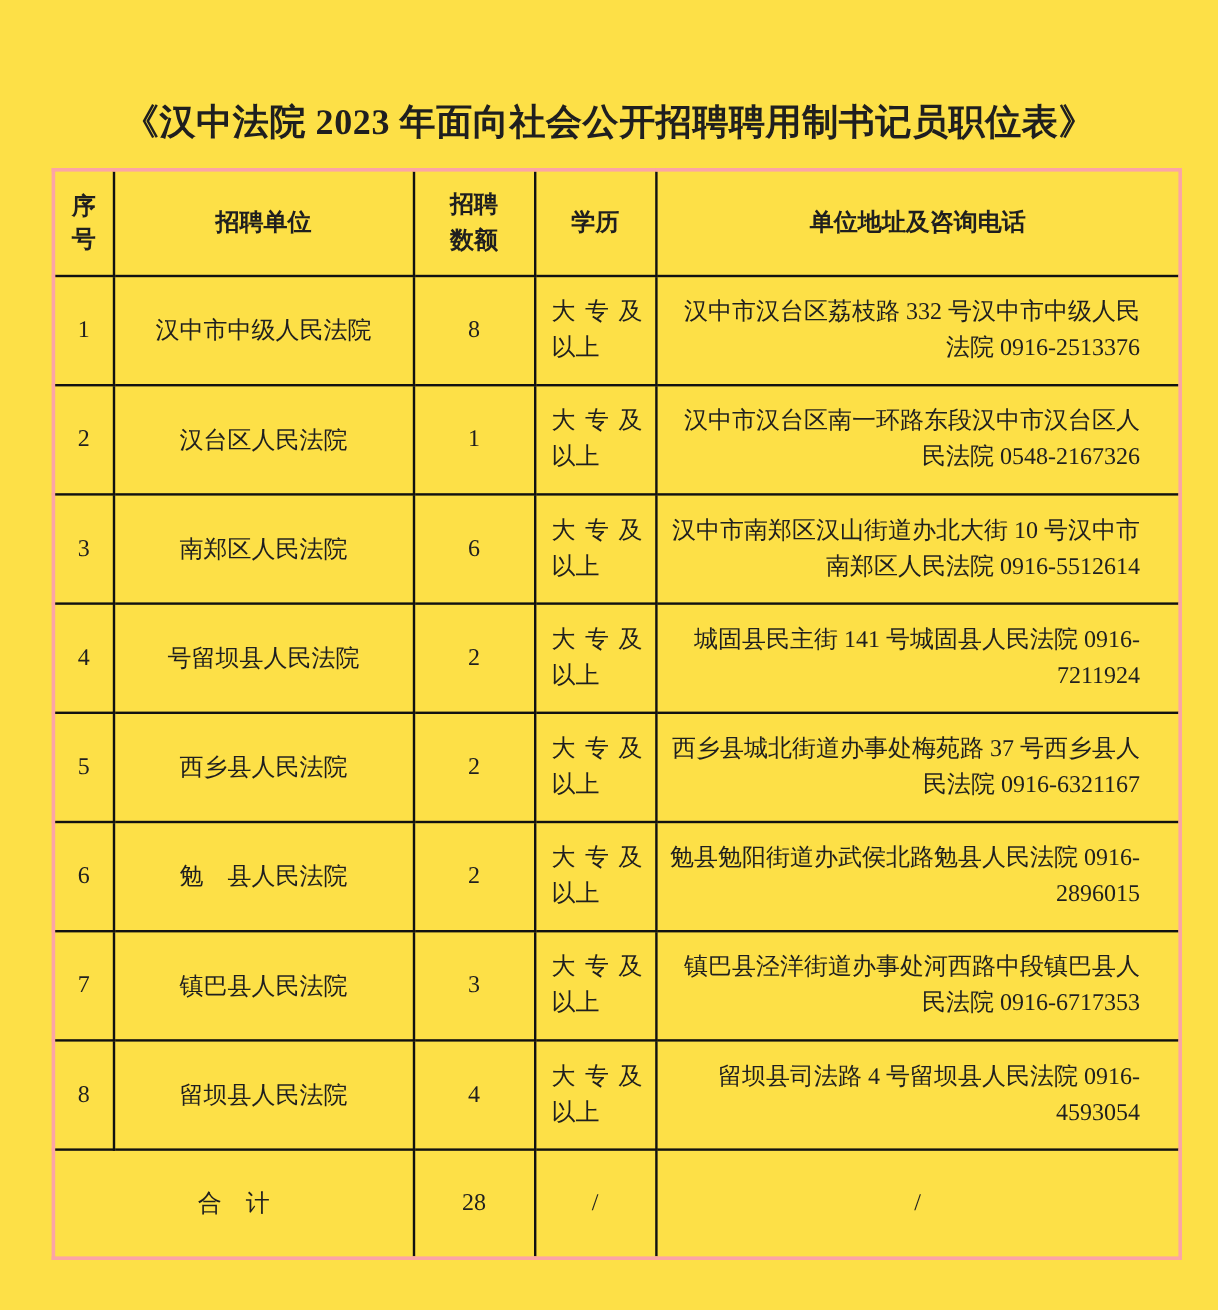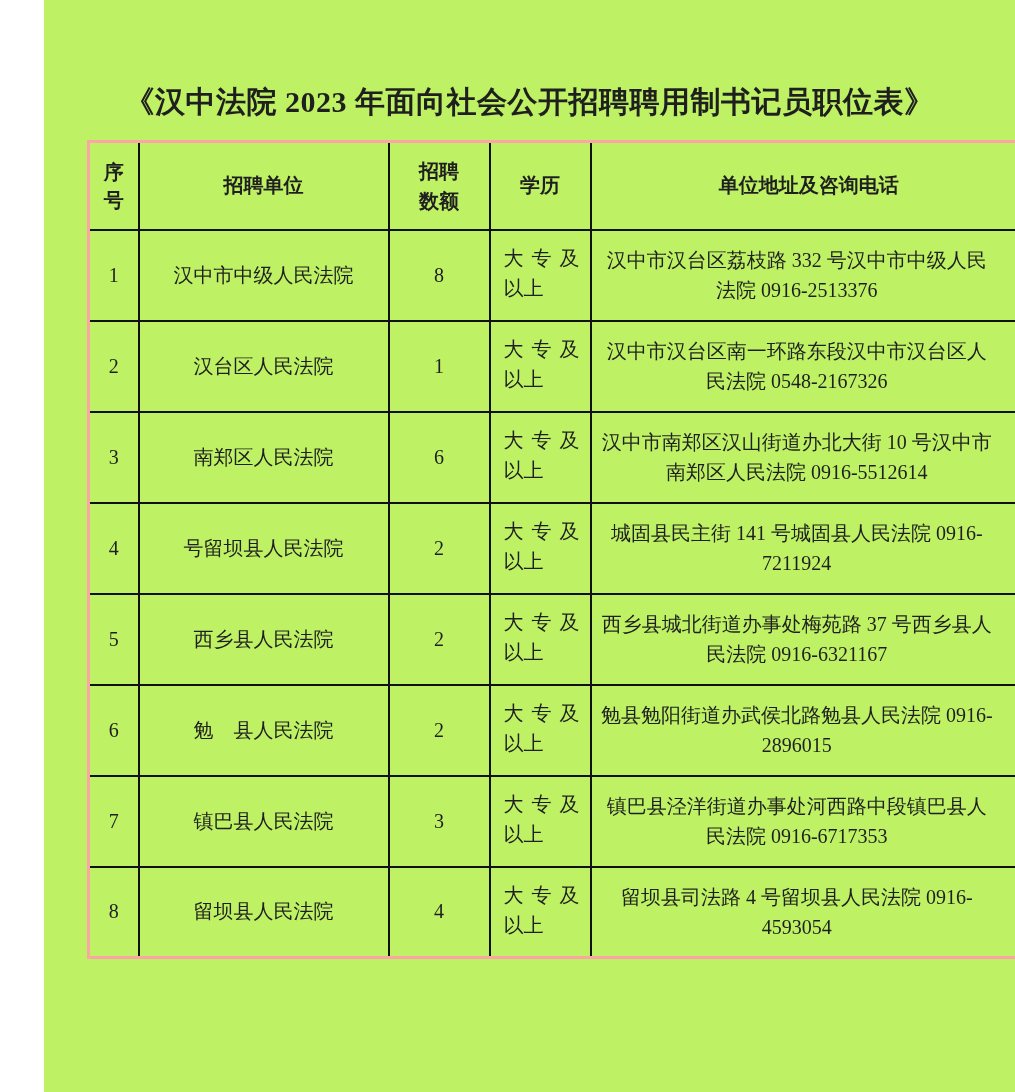--- a/index.html
+++ b/index.html
@@ -4,21 +4,21 @@
 <style>
   * { margin: 0; padding: 0; box-sizing: border-box; }
   html, body { background: #ffffff; }
   body {
     width: 1015px; height: 1092px;
     font-family: "Liberation Serif", "DejaVu Serif", serif;
     color: #1f1f1f;
     position: relative;
     overflow: hidden;
   }
-  .page { position: absolute; inset: 0; background: #bef264; margin-left: 44px; }
+  .page { position: absolute; inset: 0; background: #fde047; }
   .doc-title {
     position: absolute;
     top: 82px; left: 0; width: 100%;
     text-align: center;
     font-size: 30px;
     font-weight: bold;
     letter-spacing: 0.5px;
     white-space: nowrap;
   }
   table.jobs {
@@ -36,26 +36,26 @@
   }
   .jobs thead tr { height: 88px; }
   .jobs tbody tr { height: 91px; }
   .jobs th { font-weight: bold; text-align: center; }
   .c { text-align: center; }
   
   .wrap-narrow { margin: 0 auto; line-height: 28px; text-align: center; }
   .w-1 { width: 1.2em; }
   .w-2 { width: 2.6em; line-height: 30px; }
   .addr {
-    text-align: center;
+    text-align: right;
     line-height: 30px;
     padding: 6px 32px 6px 8px;
     white-space: pre-wrap;
   }
-  .edu-cell { padding-left: 13px; font-family: Liberation Mono, monospace; }
+  .edu-cell { padding-left: 13px; }
   .edu-inner {
     width: 76px;
     line-height: 30px;
     text-align: justify;
     text-justify: inter-ideograph;
   }
 </style>
 </head>
 <body>
 
@@ -152,16 +152,22 @@
       </tr>
       <tr>
         <td class="c">8</td>
         <td class="c">留坝县人民法院</td>
         <td class="c">4</td>
         <td class="edu-cell">
             <div class="edu-inner">大专及以上</div>
           </td>
         <td class="addr">留坝县司法路 4 号留坝县人民法院 0916-4593054</td>
       </tr>
+      <tr>
+        <td class="c" colspan="2">合　计</td>
+        <td class="c">28</td>
+        <td class="c">/</td>
+        <td class="c">/</td>
+      </tr>
     </tbody>
   </table>
 
 </div>
 
 </body></html>

